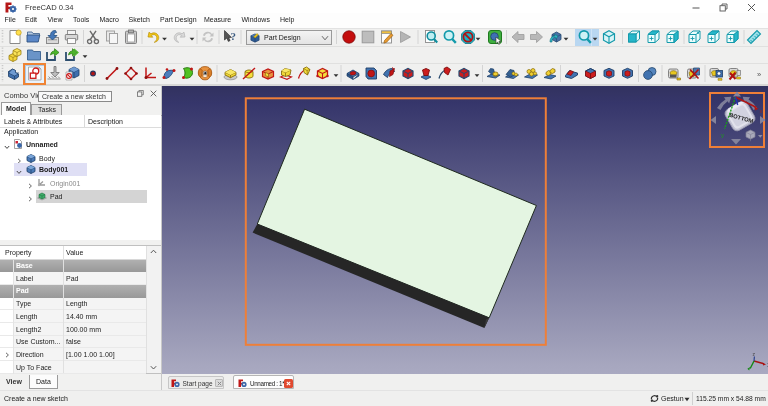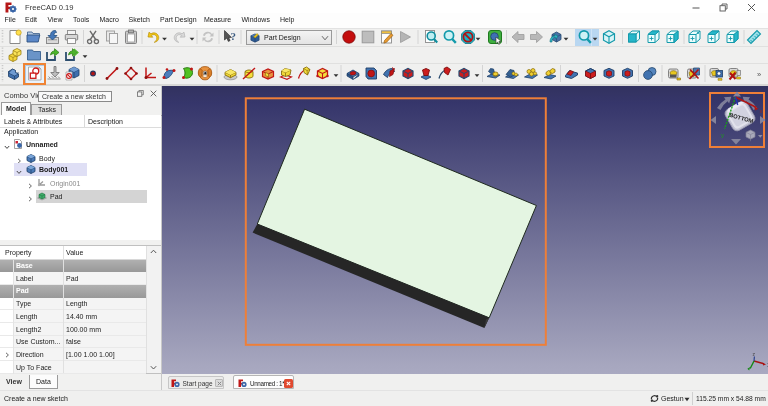--- a/index.html
+++ b/index.html
@@ -8,21 +8,21 @@
 .t75{font-size:7.5px;color:#1a1a1a}
 </style></head><body>
 
 <div class="abs" style="left:0;top:0;width:768px;height:14px;background:#fff">
 <svg class="abs" style="left:5px;top:1.5px" width="12" height="11" viewBox="0 0 12 11">
  <path d="M0.5 0.5h6v2.4H3.4v1.8H7v2.2H3.4V10.5H0.5z" fill="#b51717"></path>
  <circle cx="8" cy="7" r="3.1" fill="#3a66a8"></circle>
       <circle cx="8" cy="7" r="1.1" fill="#fff"></circle>
  <path d="M8 3.2v1M8 9.8v1M4.2 7h1M10.8 7h1M5.5 4.5l.8.8M10.5 9.5l-.8-.8M5.5 9.5l.8-.8M10.5 4.5l-.8.8" stroke="#3a66a8" stroke-width="1.2"></path>
 </svg>
-<span class="abs" style="left:25px;top:2.5px;font-size:7.6px;color:#333">FreeCAD 0.19</span>
+<span class="abs" style="left:25px;top:2.5px;font-size:7.6px;color:#333">FreeCAD 0.34</span>
 <svg class="abs" style="left:692px;top:6.5px" width="8" height="2" viewBox="0 0 8 2">
       <path d="M0.5 1h7" stroke="#555" stroke-width="1"></path>
     </svg>
 <svg class="abs" style="left:719px;top:2.5px" width="9" height="9" viewBox="0 0 9 9">
       <path d="M3 2.7V1h5v5H6.3" fill="none" stroke="#555" stroke-width="0.9"></path>
       <rect x="1" y="2.7" width="5.3" height="5.3" fill="#fff" stroke="#555" stroke-width="0.9"></rect>
     </svg>
 <svg class="abs" style="left:747px;top:2.5px" width="9" height="9" viewBox="0 0 9 9">
       <path d="M1 1l7 7M8 1 1 8" stroke="#444" stroke-width="0.9"></path>
     </svg>

